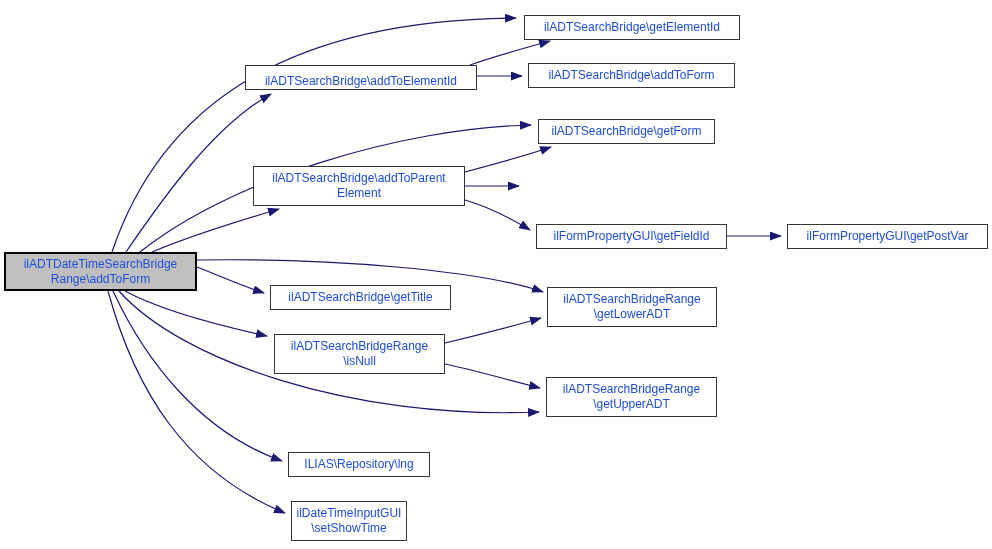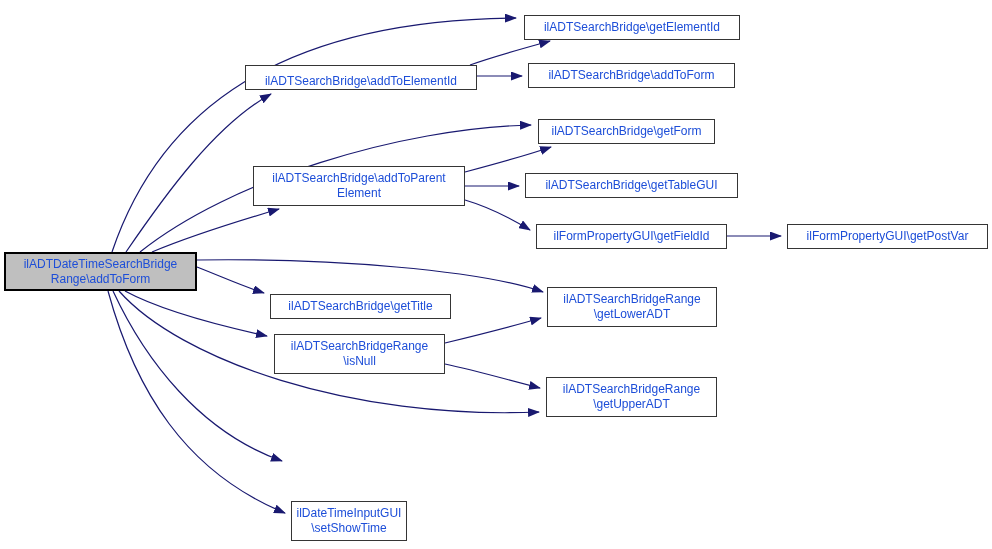--- a/index.html
+++ b/index.html
@@ -104,43 +104,43 @@
       <div class="graph-node" style="left: 538px; top: 119px; width: 177px; height: 25px; background: rgb(255, 255, 255);">
         <span>ilADTSearchBridge\getForm</span>
       </div>
       <div class="graph-node" style="left: 528px; top: 63px; width: 207px; height: 25px; background: rgb(255, 255, 255);">
         <span>ilADTSearchBridge\addToForm</span>
       </div>
       <div class="graph-node" style="left: 253px; top: 166px; width: 212px; height: 40px; background: rgb(255, 255, 255);">
         <span>ilADTSearchBridge\addToParent</span>
         <span>Element</span>
       </div>
-      <div class="graph-node" style="left: 525px; top: 173px; width: 213px; height: 25px; background: rgb(255, 255, 255);">
-        <span>ilADTSearchBridge\getTableGUI</span>
-      </div>
       <div class="graph-node" style="left: 536px; top: 224px; width: 191px; height: 25px; background: rgb(255, 255, 255);">
         <span>ilFormPropertyGUI\getFieldId</span>
       </div>
       <div class="graph-node" style="left: 787px; top: 224px; width: 201px; height: 25px; background: rgb(255, 255, 255);">
         <span>ilFormPropertyGUI\getPostVar</span>
       </div>
-      <div class="graph-node" style="left: 270px; top: 285px; width: 181px; height: 25px; background: rgb(255, 255, 255); margin-top: 9px;">
+      <div class="graph-node" style="left: 270px; top: 285px; width: 181px; height: 25px; background: rgb(255, 255, 255);">
         <span>ilADTSearchBridge\getTitle</span>
       </div>
       <div class="graph-node" style="left: 547px; top: 287px; width: 170px; height: 40px; background: rgb(255, 255, 255);">
         <span>ilADTSearchBridgeRange</span>
         <span>\getLowerADT</span>
       </div>
       <div class="graph-node" style="left: 274px; top: 334px; width: 171px; height: 40px; background: rgb(255, 255, 255);">
         <span>ilADTSearchBridgeRange</span>
         <span>\isNull</span>
       </div>
       <div class="graph-node" style="left: 546px; top: 377px; width: 171px; height: 40px; background: rgb(255, 255, 255);">
         <span>ilADTSearchBridgeRange</span>
         <span>\getUpperADT</span>
       </div>
+      <div class="graph-node" style="left: 288px; top: 452px; width: 142px; height: 25px; background: rgb(255, 255, 255);">
+        <span>ILIAS\Repository\lng</span>
+      </div>
       <div class="graph-node" style="left: 291px; top: 501px; width: 116px; height: 40px; background: rgb(255, 255, 255);">
         <span>ilDateTimeInputGUI</span>
         <span>\setShowTime</span>
       </div>
     </div>
 
 </div>
 
 </body></html>

